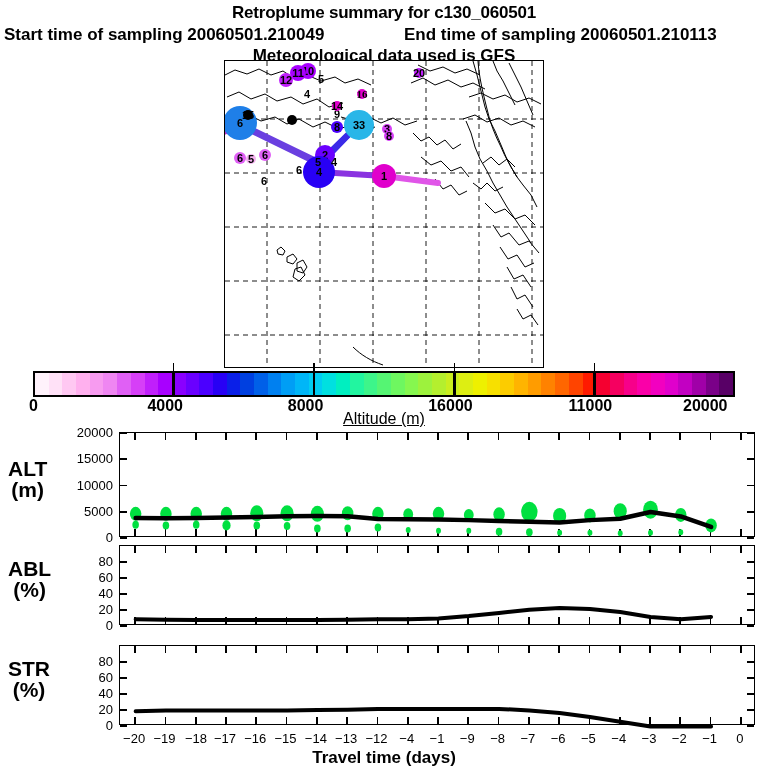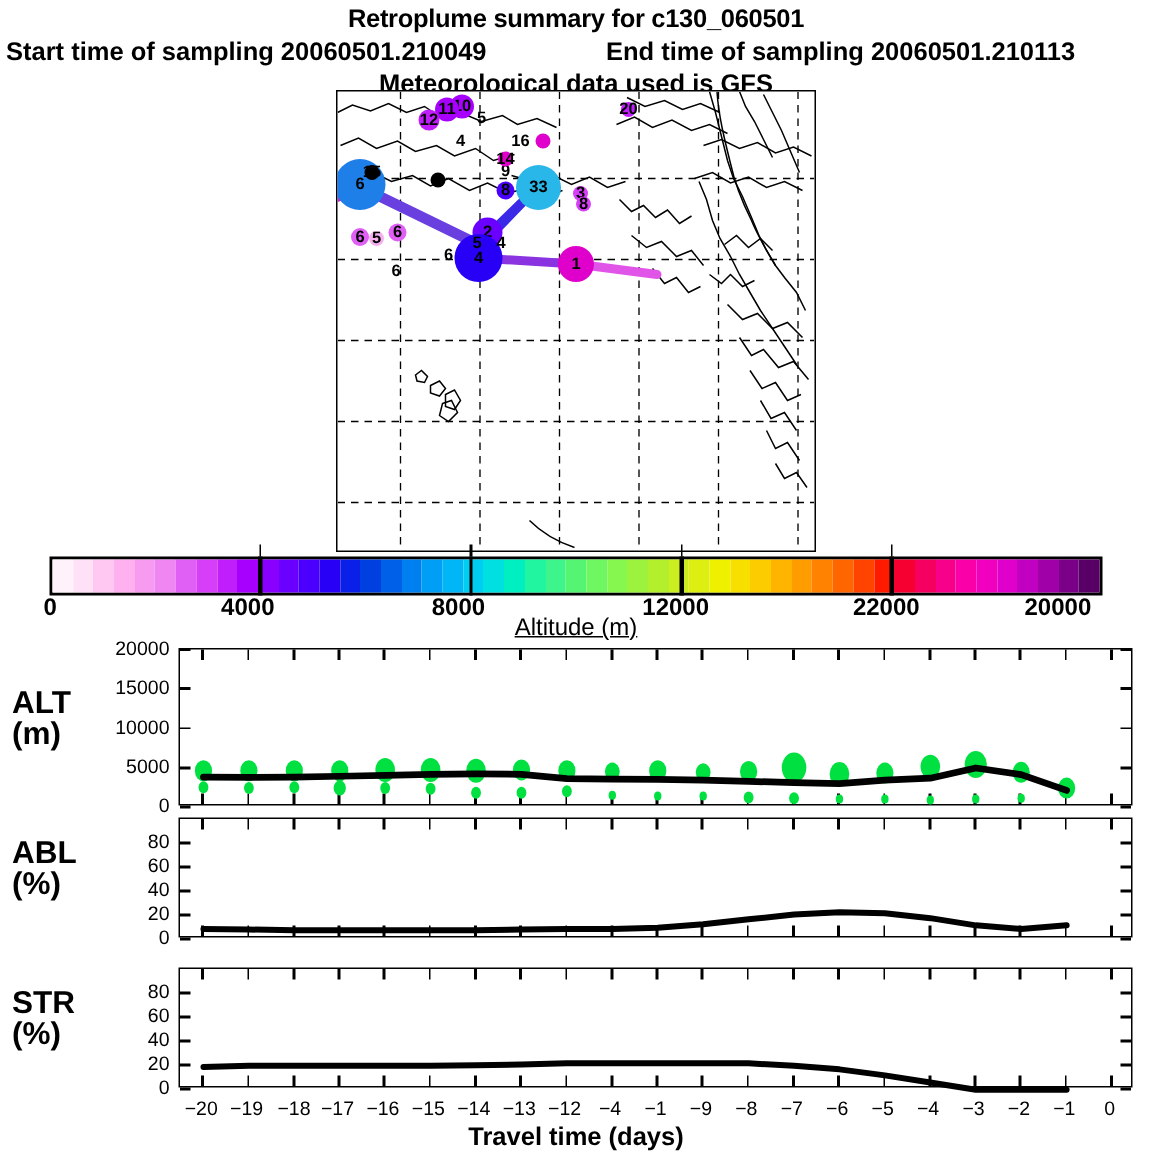--- a/index.html
+++ b/index.html
@@ -17,21 +17,21 @@
            border:2.5px solid #000;box-sizing:border-box;display:flex;}
   .cb-seg{height:100%;flex:1 1 auto;}
   .cb-major{position:absolute;top:371px;width:2.5px;height:26px;background:#000;}
   .cb-tick{position:absolute;top:363px;width:1.5px;height:8px;background:#000;}
   .cb-lab{position:absolute;top:397px;font-size:16px;font-weight:bold;
           white-space:nowrap;}
   .cb-cap{position:absolute;top:410px;width:100%;text-align:center;
           font-size:16px;white-space:nowrap;}
   .panel{position:absolute;left:119px;width:636px;border:1.6px solid #000;
          box-sizing:border-box;background:#fff;overflow:visible;}
-  .rowlab{position:absolute;font-weight:bold;font-size:21px;text-align:left;
+  .rowlab{position:absolute;font-weight:bold;font-size:21px;text-align:center;
           line-height:1.02;white-space:nowrap;}
   .ytick{position:absolute;right:0;font-size:13px;white-space:nowrap;
          transform:translateY(-50%);text-align:right;}
   .tickmark{position:absolute;left:0;width:7px;height:1.6px;background:#000;}
   .tickmark.r{left:auto;right:0;}
   .xtk{position:absolute;bottom:0;width:1.6px;height:7px;background:#000;}
   .xtk.top{bottom:auto;top:0;}
   .xlab{position:absolute;font-size:13px;white-space:nowrap;
         transform:translateX(-50%);}
   .xtitle{position:absolute;width:100%;text-align:center;font-size:17px;
@@ -145,21 +145,21 @@
       <div class="mk-label" style="left: 83px; top: 10px;">10</div>
       <div style="position: absolute; border-radius: 50%; left: 65px; top: 4px; width: 16px; height: 16px; background: rgb(168, 0, 255);"></div>
       <div class="mk-label" style="left: 73px; top: 12px;">11</div>
       <div style="position: absolute; border-radius: 50%; left: 54px; top: 12px; width: 14px; height: 14px; background: rgb(192, 31, 251);"></div>
       <div class="mk-label" style="left: 61px; top: 19px;">12</div>
       <div style="position: absolute; border-radius: 50%; left: 18px; top: 49px; width: 10px; height: 10px; background: rgb(0, 0, 0);"></div>
       <div class="mk-label" style="left: 23px; top: 54px;">15</div>
       <div style="position: absolute; border-radius: 50%; left: 107px; top: 40px; width: 10px; height: 10px; background: rgb(224, 0, 204);"></div>
       <div class="mk-label" style="left: 112px; top: 45px;">14</div>
       <div style="position: absolute; border-radius: 50%; left: 132px; top: 28px; width: 10px; height: 10px; background: rgb(224, 0, 204);"></div>
-      <div class="mk-label" style="left: 122px; top: 33px;">16</div>
+      <div class="mk-label" style="left: 137px; top: 33px; font-family: Liberation Serif, serif;">16</div>
       <div style="position: absolute; border-radius: 50%; left: 189px; top: 7px; width: 10px; height: 10px; background: rgb(192, 31, 251);"></div>
       <div class="mk-label" style="left: 194px; top: 12px;">20</div>
     </div>
 </div>
 
 <div class="abs cb-wrap" id="colorbar">
     <div class="cb-seg" style="background: rgb(255, 242, 251);"></div>
     <div class="cb-seg" style="background: rgb(255, 225, 247);"></div>
     <div class="cb-seg" style="background: rgb(255, 200, 242);"></div>
     <div class="cb-seg" style="background: rgb(255, 176, 238);"></div>
@@ -214,24 +214,24 @@
 <div id="cb-overlay">
     <div class="cb-lab" style="left: 29px;">0</div>
     <div class="cb-major abs" style="left: 172.2px;"></div>
     <div class="cb-tick abs" style="left: 172.7px;"></div>
     <div class="cb-lab" style="left: 147.4px;">4000</div>
     <div class="cb-major abs" style="left: 312.6px;"></div>
     <div class="cb-tick abs" style="left: 313.1px;"></div>
     <div class="cb-lab" style="left: 287.8px;">8000</div>
     <div class="cb-major abs" style="left: 453px;"></div>
     <div class="cb-tick abs" style="left: 453.5px;"></div>
-    <div class="cb-lab" style="left: 428.2px;">12000</div>
+    <div class="cb-lab" style="left: 428.2px;">16000</div>
     <div class="cb-major abs" style="left: 593.4px;"></div>
     <div class="cb-tick abs" style="left: 593.9px;"></div>
-    <div class="cb-lab" style="left: 568.6px;">22000</div>
+    <div class="cb-lab" style="left: 568.6px;">11000</div>
     <div class="cb-lab" style="left: 683px;">20000</div>
   </div>
 <div class="abs cb-cap" style="left:0;text-decoration:underline;">Altitude (m)</div>
 
 <div id="panels">
     <div class="panel" style="top: 432px; height: 105px;">
       <div class="tickmark " style="top: 104.2px;"></div>
       <div class="tickmark r" style="top: 104.2px;"></div>
       <div class="tickmark " style="top: 77.95px;"></div>
       <div class="tickmark r" style="top: 77.95px;"></div>

